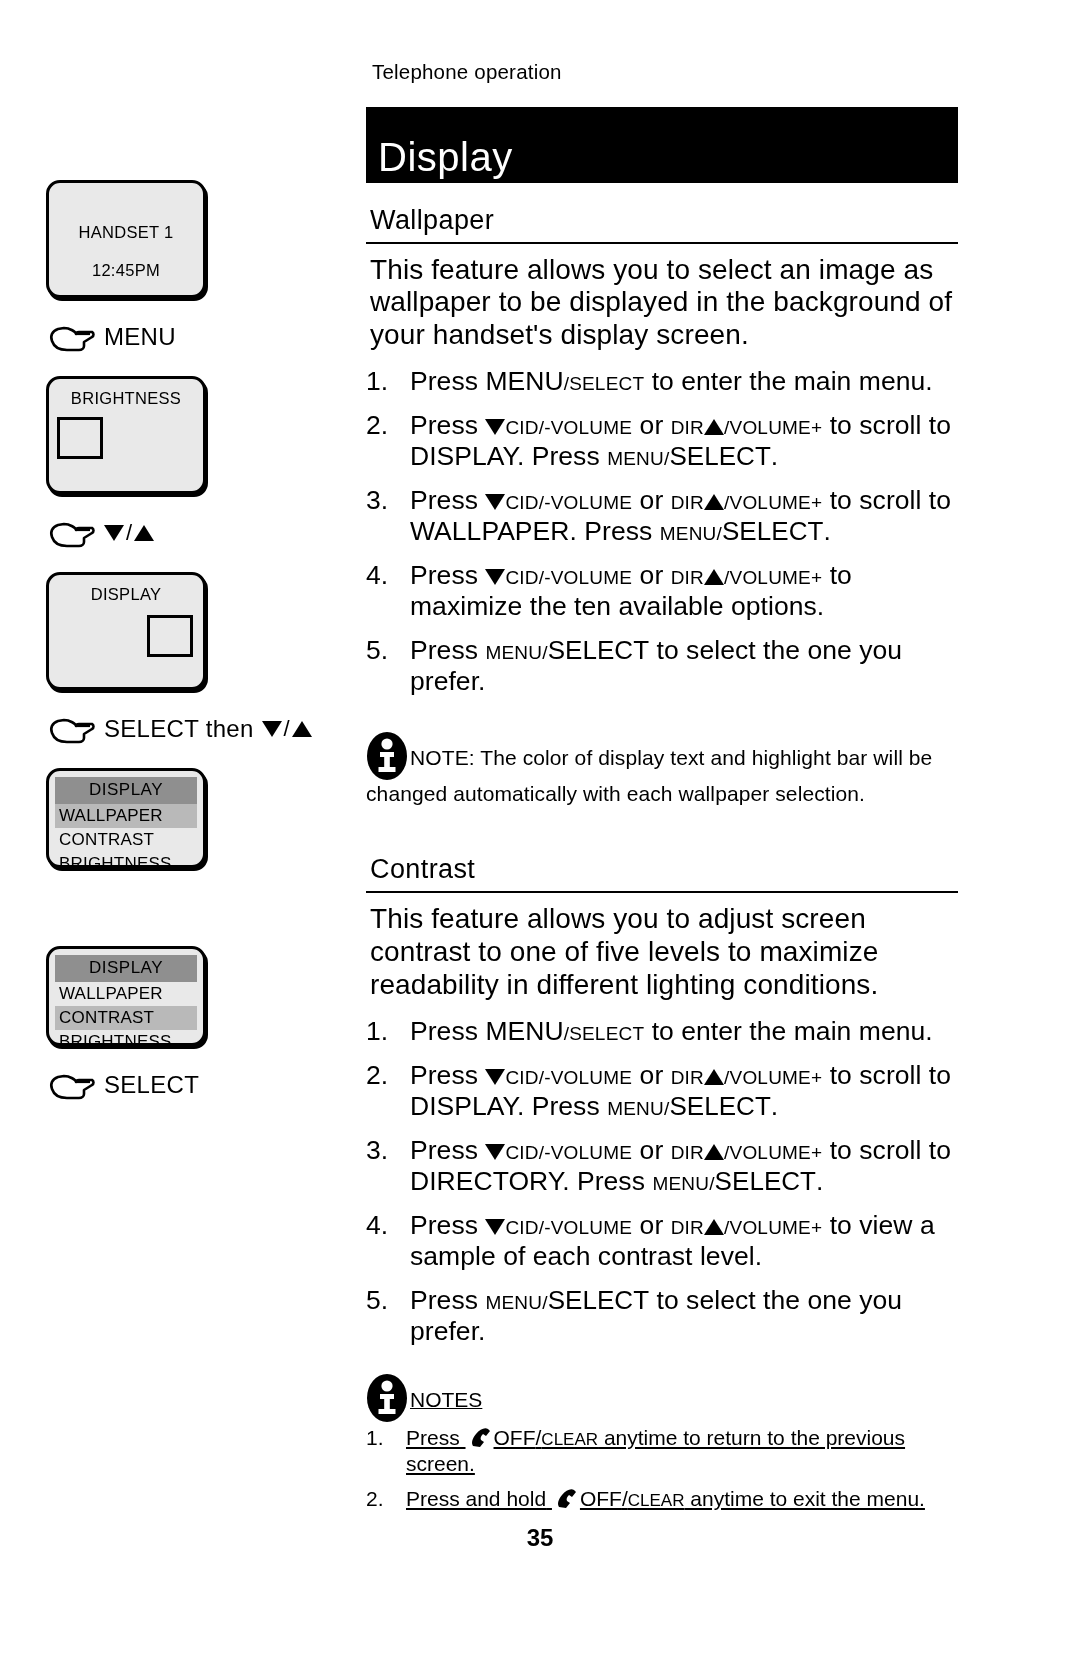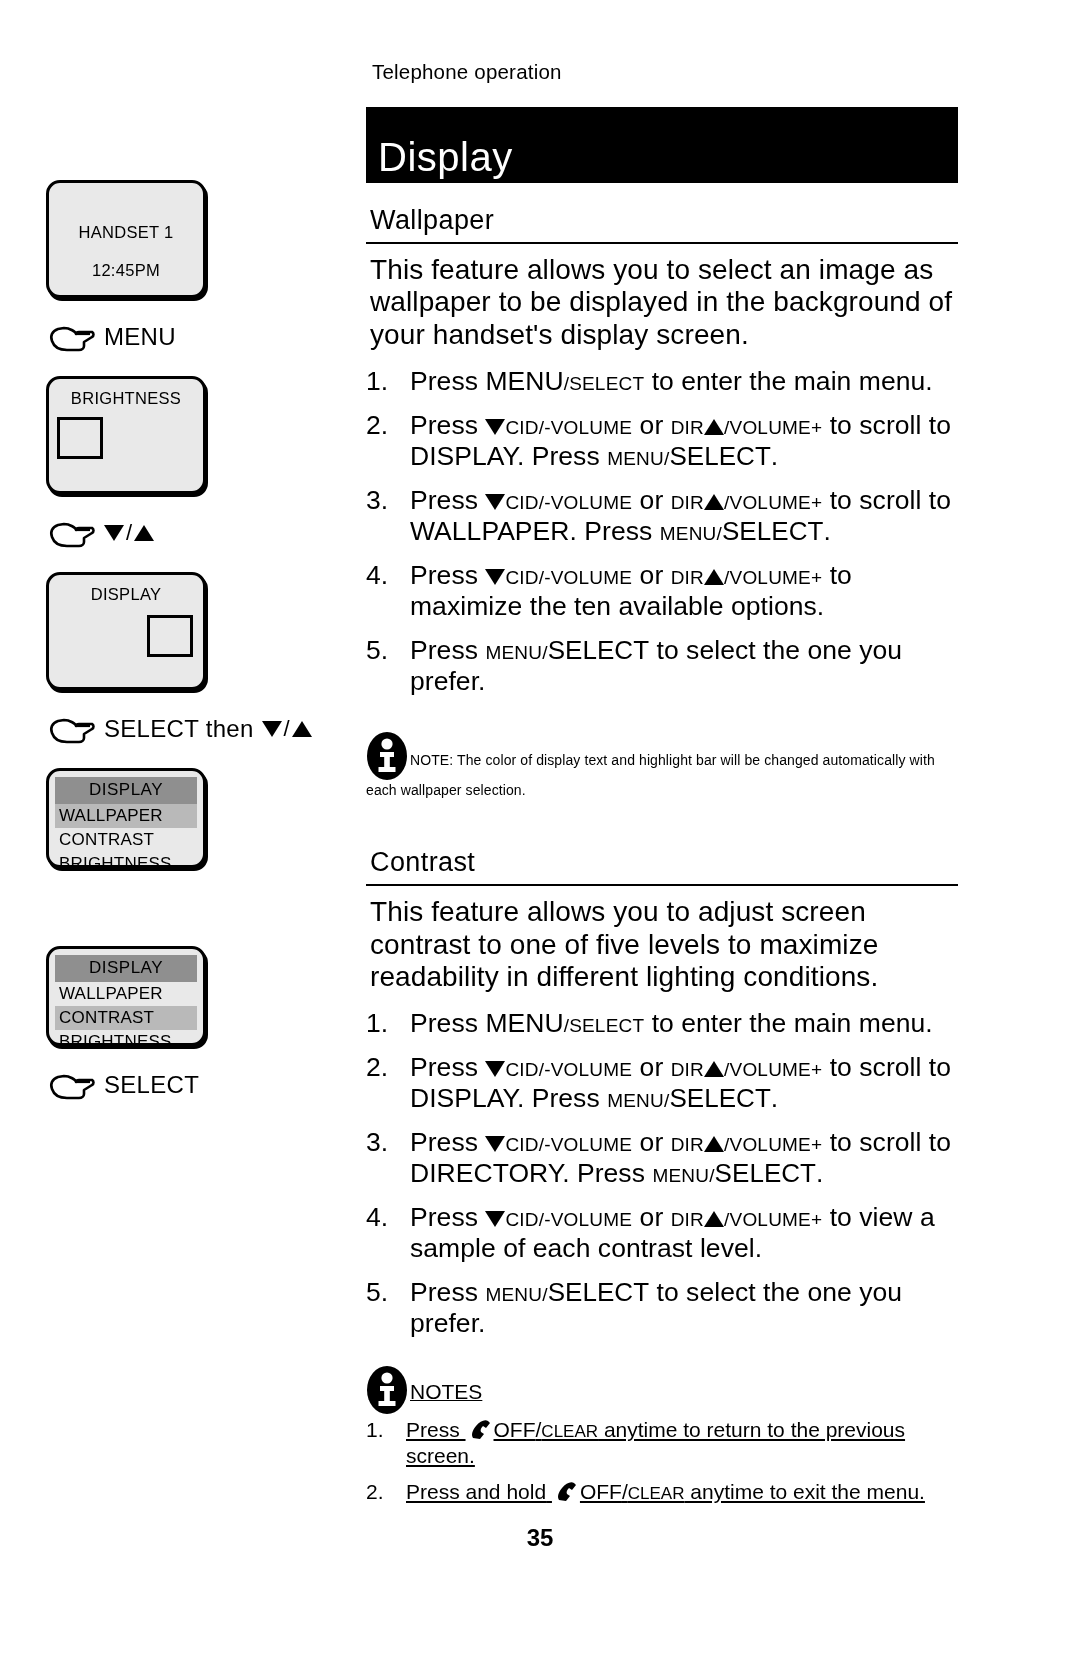--- a/index.html
+++ b/index.html
@@ -72,21 +72,21 @@
   .tri-d { border-left:10px solid transparent; border-right:10px solid transparent; border-top:16px solid #000; }
   .tri-u { border-left:10px solid transparent; border-right:10px solid transparent; border-bottom:16px solid #000; }
 
   
   .note-block { margin-top:34px; }
   .info-icon {
     display:inline-block; width:42px; height:50px; vertical-align:-16px;
     margin-right:2px;
   }
   .note-line {
-    font-size:14px; line-height:1.22; letter-spacing:0.1px;
+    font-size:21px; line-height:1.22; letter-spacing:0.1px;
   }
   .note-head { font-size:21px; }
   ol.notes { list-style:none; margin:2px 0 0 0; padding:0; }
   ol.notes > li {
     position:relative; padding-left:40px; margin-bottom:9px;
     font-size:21px; line-height:1.25;
   }
   ol.notes > li .num { position:absolute; left:0; top:0; width:36px; }
   .u { text-decoration:underline;text-align:center; }
   .phone-icon {

